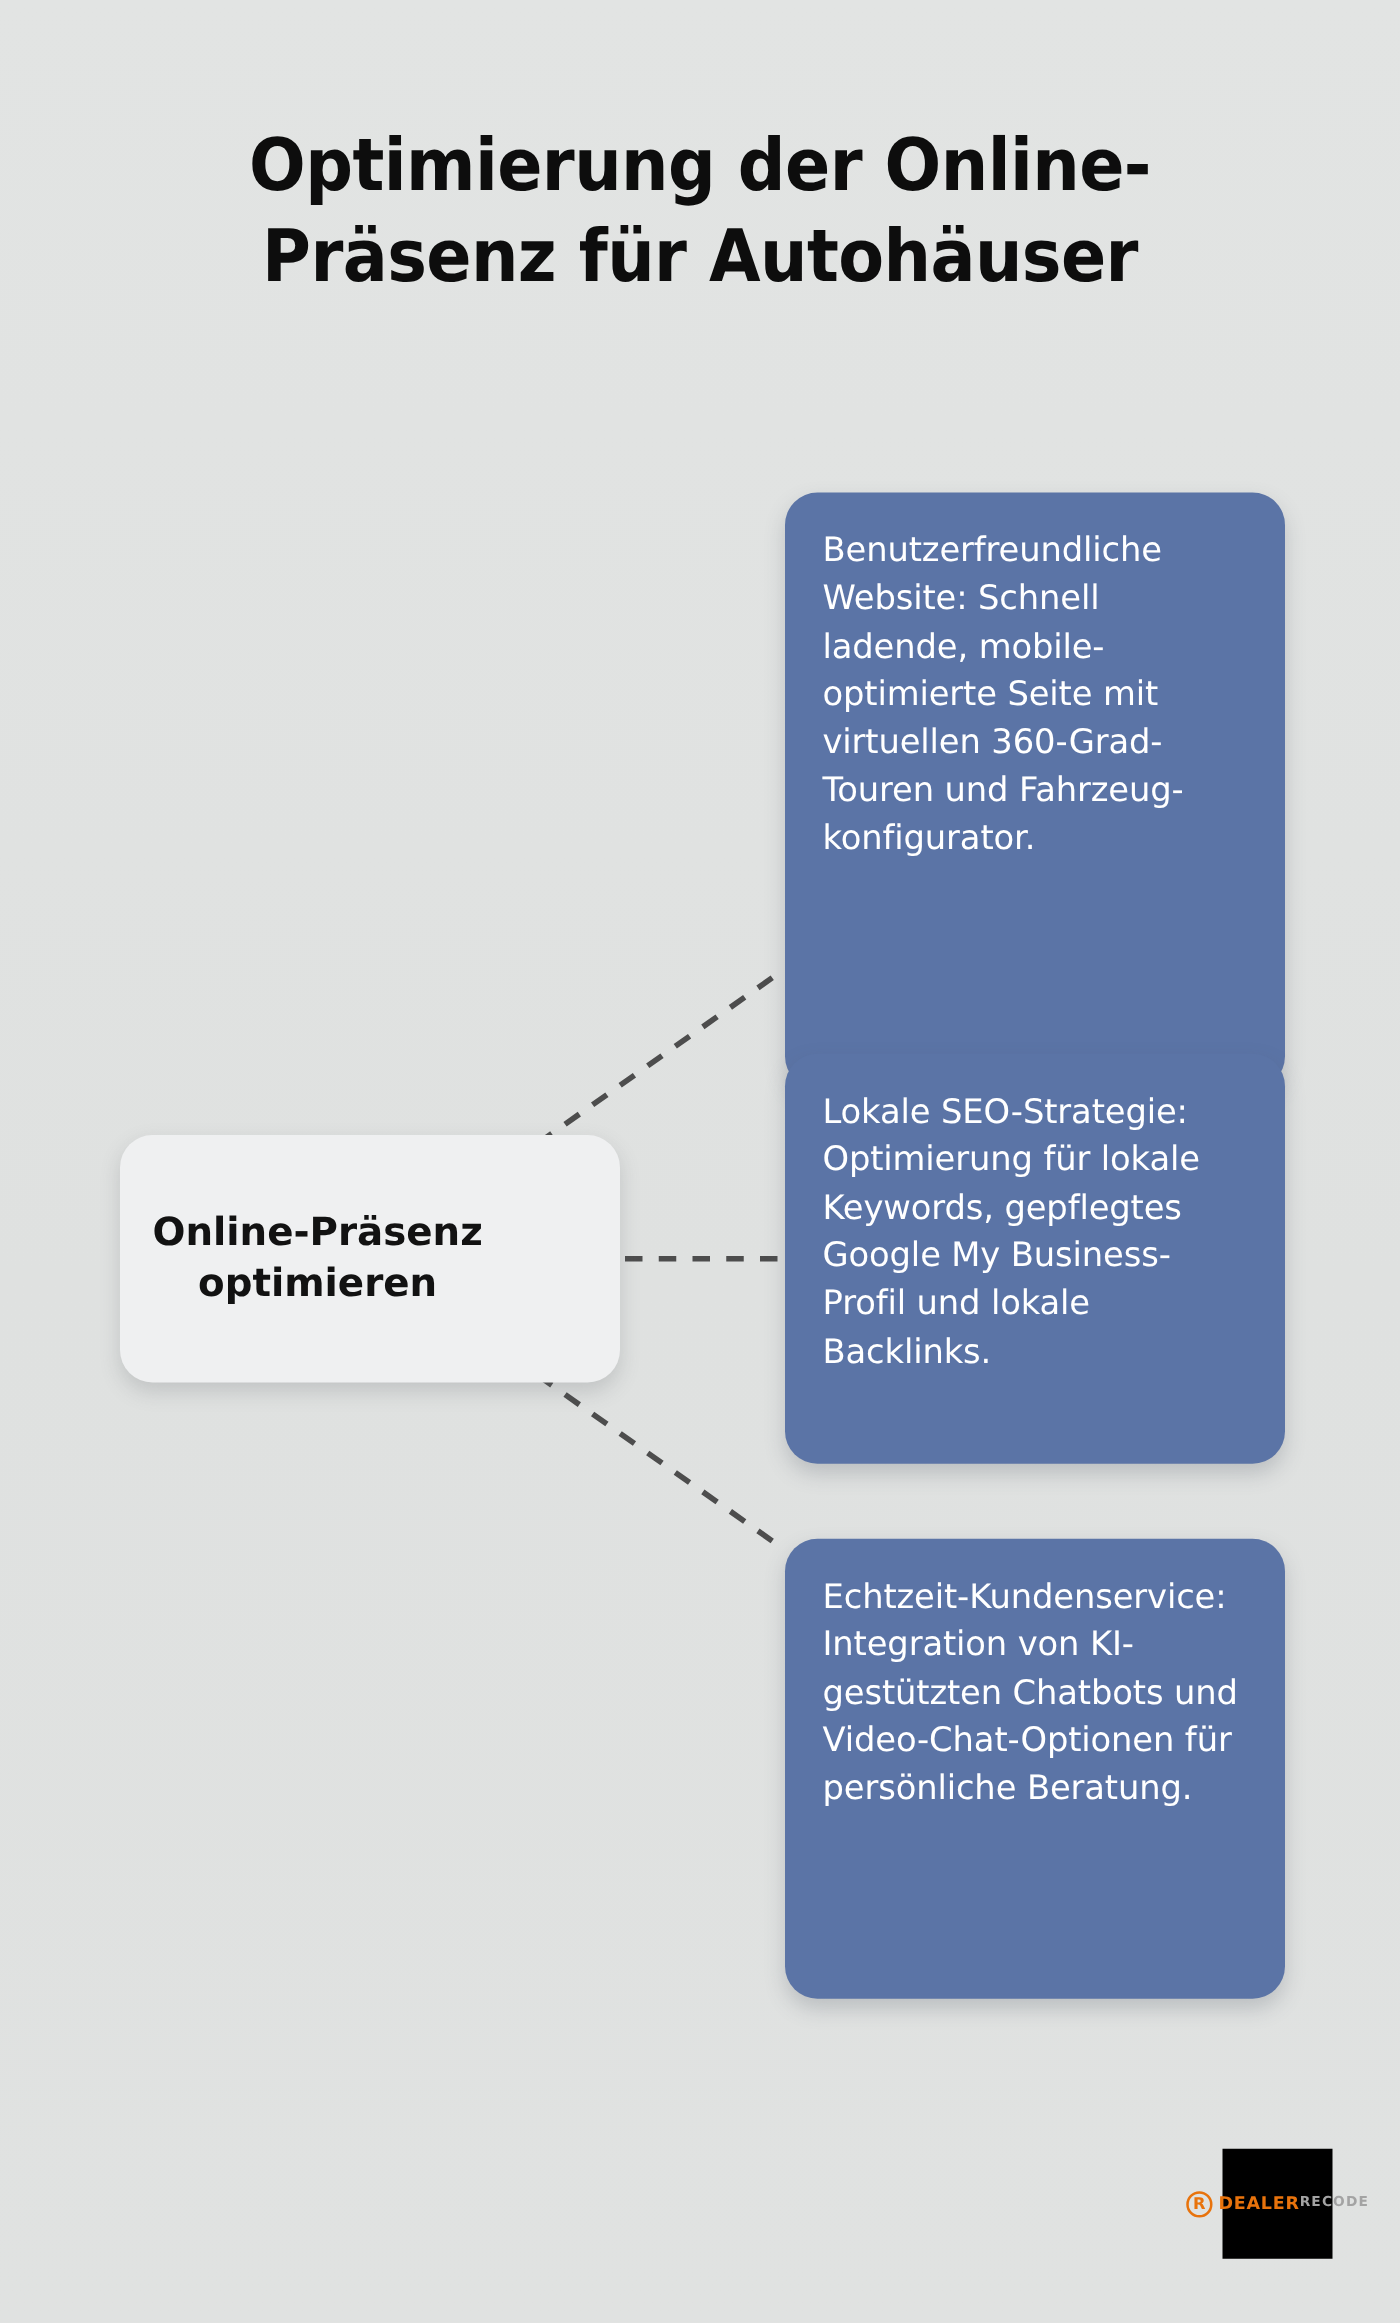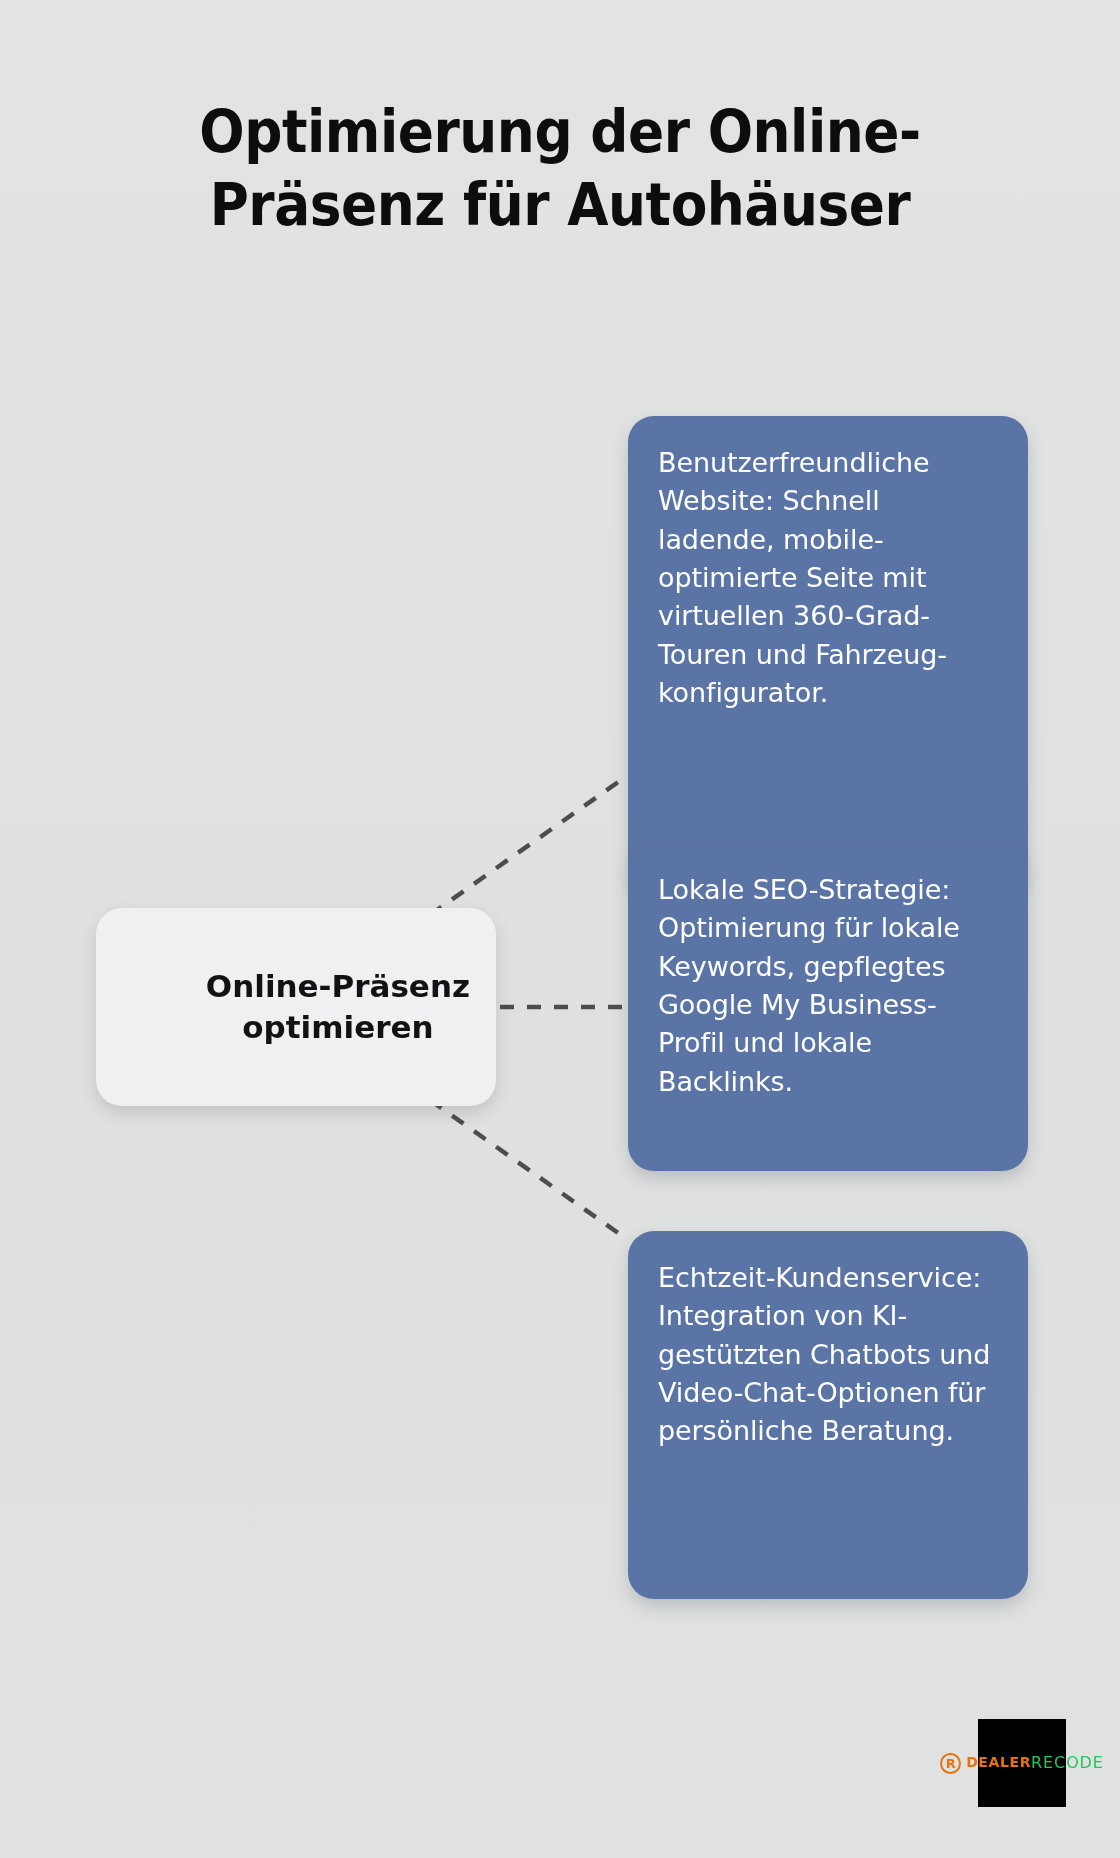--- a/index.html
+++ b/index.html
@@ -53,21 +53,21 @@
     position: absolute;
     left: 96px;
     top: 908px;
     width: 400px;
     height: 198px;
     background: #eff0f1;
     border-radius: 26px;
     box-shadow: 0 7px 16px rgba(90, 95, 100, 0.22);
     display: flex;
     align-items: center;
-    justify-content: flex-end;
+    justify-content: flex-start;
     padding: 0 26px;
     box-sizing: border-box;
   }
   #center-node .label {
     font-family: "DejaVu Sans", sans-serif;
     font-weight: bold;
     font-size: 31px;
     line-height: 1.32;
     color: #121212;
     text-align: center;
@@ -86,21 +86,21 @@
     padding: 28px 30px 26px 30px;
   }
   .branch-card .text {
     color: #ffffff;
     font-family: "DejaVu Sans", sans-serif;
     font-size: 27px;
     line-height: 1.42;
     white-space: pre-line;
     letter-spacing: -0.1px;
   }
-  #branch-card-0 { top: 416px; height: 477px; }
+  #branch-card-0 { top: 394px; height: 477px; }
   #branch-card-1 { top: 843px; height: 328px; }
   #branch-card-2 { top: 1231px; height: 368px; }
 
   
   #logo {
     position: absolute;
     left: 978px;
     top: 1719px;
     width: 88px;
     height: 88px;
@@ -138,24 +138,24 @@
     line-height: 1.02;
   }
   .logo-words .l1 {
     color: #e8730c;
     font-family: "DejaVu Sans", sans-serif;
     font-weight: bold;
     font-size: 14px;
     letter-spacing: 0.6px;
   }
   .logo-words .l2 {
-    color: #22c55e;
+    color: #a3a3a3;
     font-family: "DejaVu Sans", sans-serif;
-    font-weight: normal;
-    font-size: 16px;
+    font-weight: bold;
+    font-size: 11px;
     letter-spacing: 0.9px;
   }
 </style>
 </head>
 <body>
 
 <div id="canvas">
 
   <div id="title">Optimierung der Online-Präsenz für Autohäuser</div>
 

